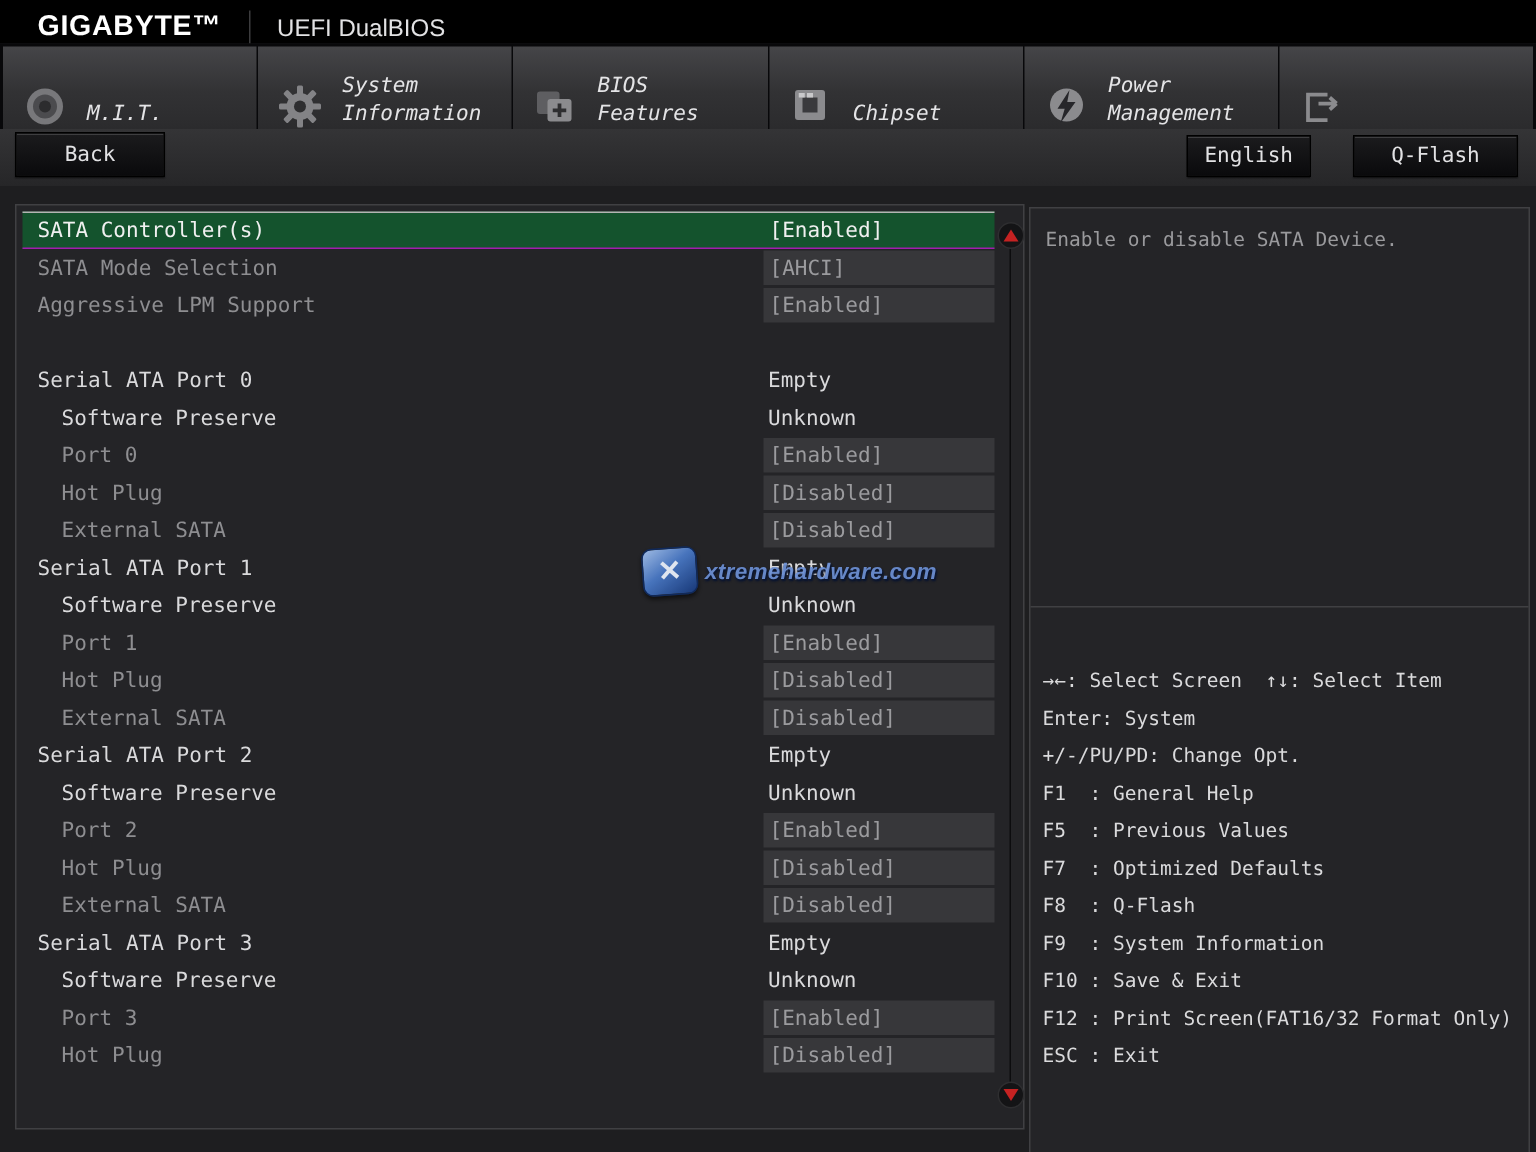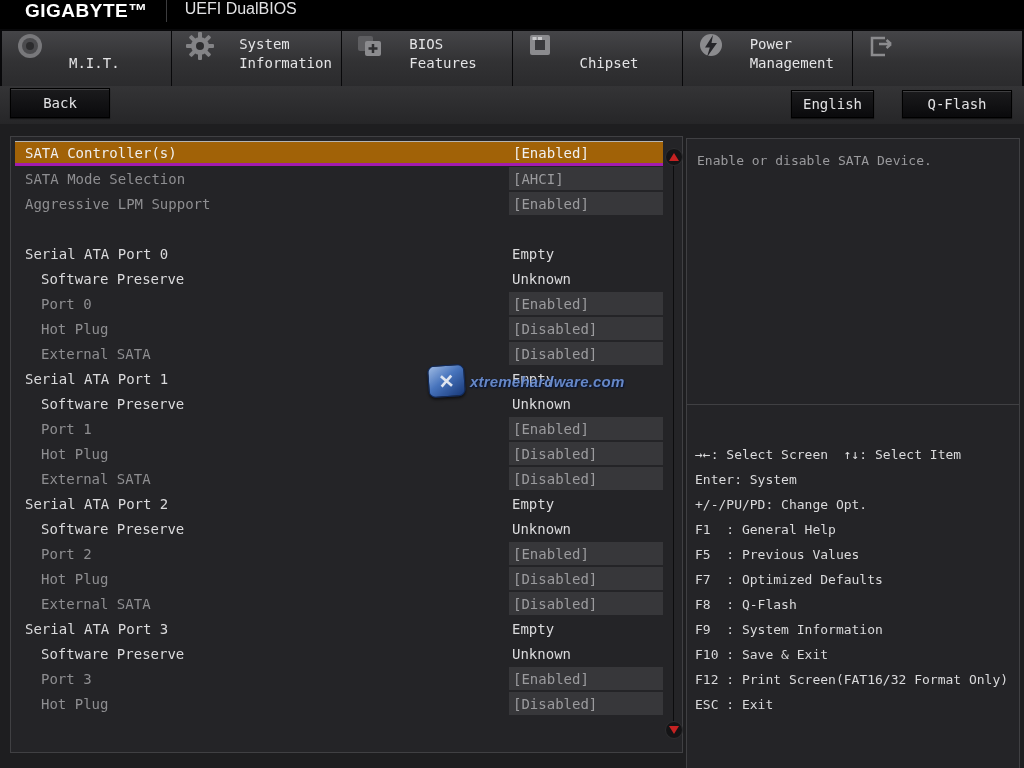--- a/index.html
+++ b/index.html
@@ -7,39 +7,39 @@
   body {
     background:#1e1e20;
     font-family:"DejaVu Sans Mono", monospace;
     position:relative;
     color:#d8d8da;
   }
 
   
   .topbar {
     position:absolute; left:0; top:0; width:1024px; height:29px;
-    background:#000; display:flex; align-items:flex-start; padding-left:25px;
+    background:#000; display:flex; align-items:flex-end; padding-left:25px;
   }
   .logo {
     font-family:"Liberation Sans", sans-serif; font-weight:bold;
     font-size:19px; color:#ffffff; letter-spacing:0.5px;
   }
   .topbar-divider { width:1px; height:22px; background:#3c3c3e; margin:0 18px; }
   .product {
     font-family:"Liberation Sans", sans-serif; font-size:16px; color:#e2e2e4;
   }
 
   
   .tabbar {
     position:absolute; left:0; top:29px; width:1024px; height:57px;
     background:#08080a; display:flex; gap:1px; padding:2px 2px 0 2px;
   }
   .tab {
     flex:1; background:linear-gradient(180deg,#454548 0%, #323234 55%, #2b2b2d 100%);
-    display:flex; align-items:flex-start; gap:24px; padding-left:13px; cursor:pointer;
+    display:flex; align-items:flex-end; gap:13px; padding-left:13px; cursor:pointer;font-style:italic;
   }
   .tab.selected { background:#0b0b0d; }
   .tab-icon { width:30px; height:30px; flex:0 0 30px; }
   .tab-label { display:flex; flex-direction:column; justify-content:flex-end; height:42px; }
   .tab-label span { font-size:14px; color:#e4e4e6; line-height:19px; white-space:pre; }
 
   
   .subbar {
     position:absolute; left:0; top:86px; width:1024px; height:38px;
     background:linear-gradient(180deg,#343436 0%, #262628 100%);
@@ -67,22 +67,22 @@
   .row .lab.ind { left:26px; }
   .row .val { position:absolute; left:497px; top:50%; transform:translateY(-50%); white-space:pre; }
   .row .val.cell {
     top:1px; bottom:1px; left:494px; width:154px; transform:none;
     background:#37373a; display:flex; align-items:center; padding-left:4px;
   }
   .row.option .lab { color:#8e8e91; }
   .row.option .val { color:#9b9b9e; }
   .row.info .lab, .row.info .val { color:#dadadc; }
   .row.selected {
-    background:#a16207;
-    border-top:1px solid #b4b4b4; border-bottom:3px solid #a21caf;
+    background:#14532d;
+    border-top:1px solid #b4b4b4; border-bottom:1px solid #a21caf;
   }
   .row.selected .lab, .row.selected .val { color:#f0f0f0; }
   .row.selected .val { left:498px; }
 
   
   .scroll-track { position:absolute; left:662px; top:24px; width:1px; height:566px; background:#0c0c0e; }
   .scroll-btn {
     position:absolute; left:654px; width:18px; height:18px; border-radius:50%;
     background:#141416; border:1px solid #2e2e30;
     display:flex; align-items:center; justify-content:center; cursor:pointer;

